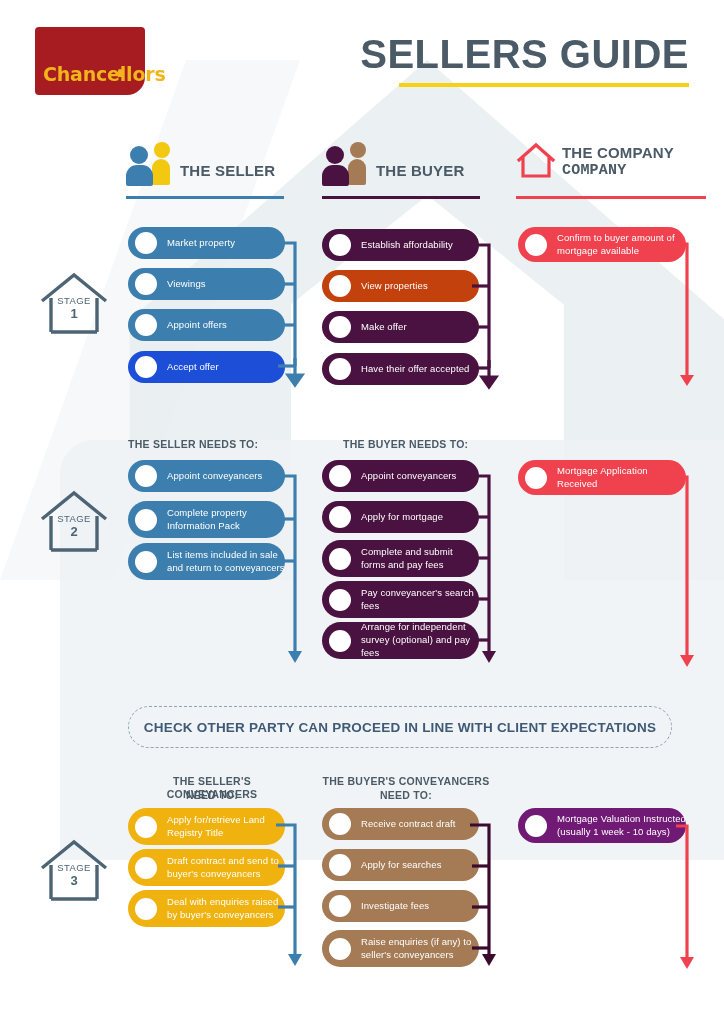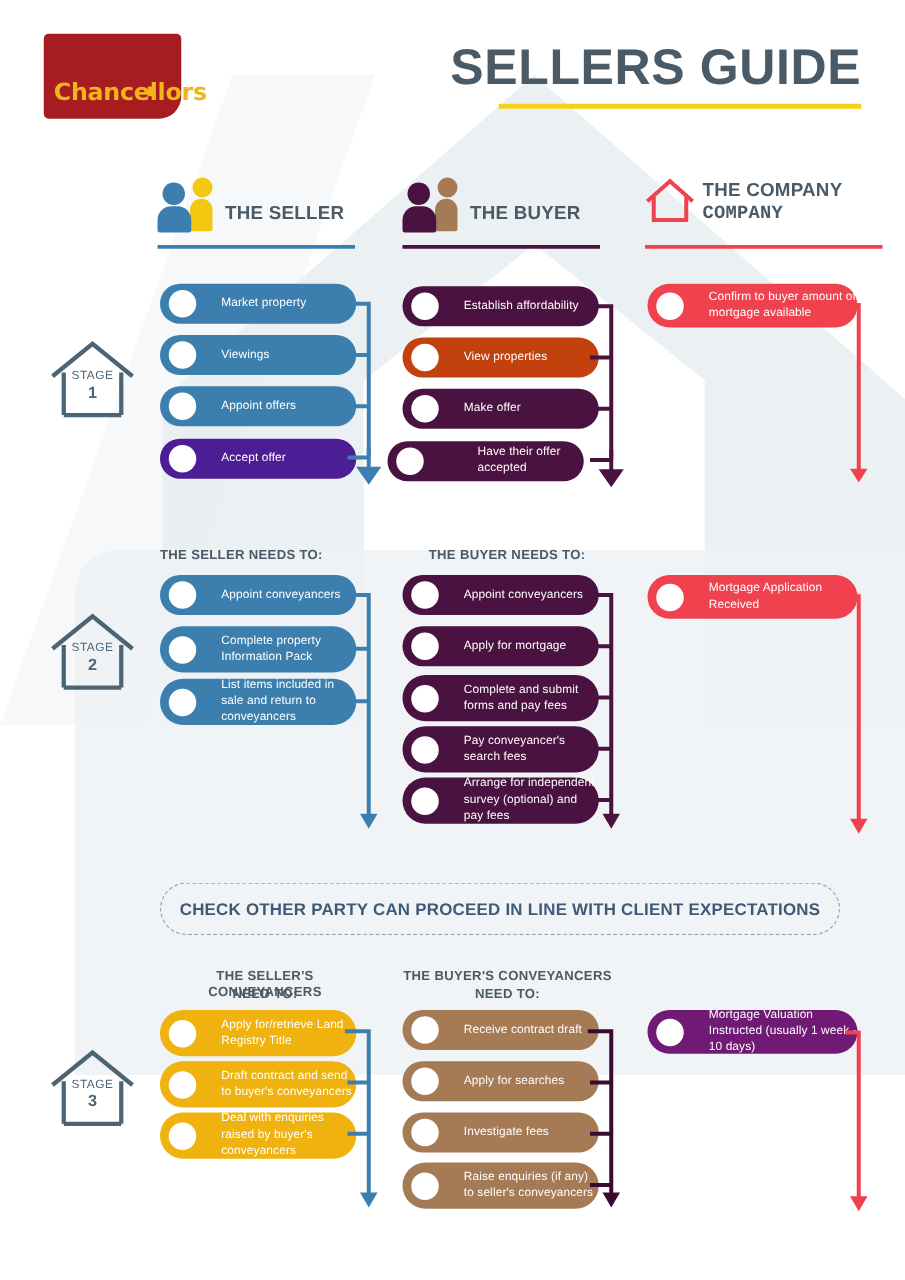--- a/index.html
+++ b/index.html
@@ -87,21 +87,21 @@
 
   
   .pill{
     position:absolute;border-radius:999px;display:flex;align-items:center;
     box-sizing:border-box;padding-left:7px;
   }
   .pill .dot{
     width:22px;height:22px;border-radius:50%;background:#ffffff;flex:0 0 auto;
   }
   .pill .ptxt{
-    color:#ffffff;font-size:9.5px;line-height:1.35;margin-left:20px;
+    color:#ffffff;font-size:9.5px;line-height:1.35;margin-left:10px;
     font-family:"Liberation Sans", sans-serif;letter-spacing:.1px;
   }
 
   
   .conn{position:absolute;}
   .conn svg{display:block;}
 
   
   .checkbanner{
     position:absolute;left:128px;top:706px;width:542px;height:40px;
@@ -177,21 +177,21 @@
     <div class="ptxt">Market property</div>
   </div>
   <div class="pill" style="left:128px;top:268px;width:157px;height:32px;background:#3C7FAE;">
     <div class="dot"></div>
     <div class="ptxt">Viewings</div>
   </div>
   <div class="pill" style="left:128px;top:309px;width:157px;height:32px;background:#3C7FAE;">
     <div class="dot"></div>
     <div class="ptxt">Appoint offers</div>
   </div>
-  <div class="pill" style="left:128px;top:351px;width:157px;height:32px;background:#4c1d95;">
+  <div class="pill" style="left:128px;top:351px;width:157px;height:32px;background:#1d4ed8;">
     <div class="dot"></div>
     <div class="ptxt">Accept offer</div>
   </div>
   <div class="conn" style="left:276px;top:236px;">
     <svg width="34" height="158" viewBox="0 0 34 158" aria-hidden="true">
       <g fill="none" stroke="#3C7FAE" stroke-width="3.2">
         <path d="M0 7 H19 V130"></path>
         <path d="M2 48 H19"></path>
           <path d="M2 89 H19"></path>
           <path d="M2 130 H19"></path>
@@ -205,21 +205,21 @@
     <div class="ptxt">Establish affordability</div>
   </div>
   <div class="pill" style="left:322px;top:270px;width:157px;height:32px;background:#c2410c;">
     <div class="dot"></div>
     <div class="ptxt">View properties</div>
   </div>
   <div class="pill" style="left:322px;top:311px;width:157px;height:32px;background:#4A1240;">
     <div class="dot"></div>
     <div class="ptxt">Make offer</div>
   </div>
-  <div class="pill" style="left:310px;top:353px;width:157px;height:32px;background:#4A1240;gap:23px;">
+  <div class="pill" style="left:322px;top:353px;width:157px;height:32px;background:#4A1240;">
     <div class="dot"></div>
     <div class="ptxt">Have their offer accepted</div>
   </div>
   <div class="conn" style="left:470px;top:238px;">
     <svg width="34" height="158" viewBox="0 0 34 158" aria-hidden="true">
       <g fill="none" stroke="#4A1240" stroke-width="3.2">
         <path d="M0 7 H19 V130"></path>
         <path d="M2 48 H19"></path>
           <path d="M2 89 H19"></path>
           <path d="M2 130 H19"></path>

